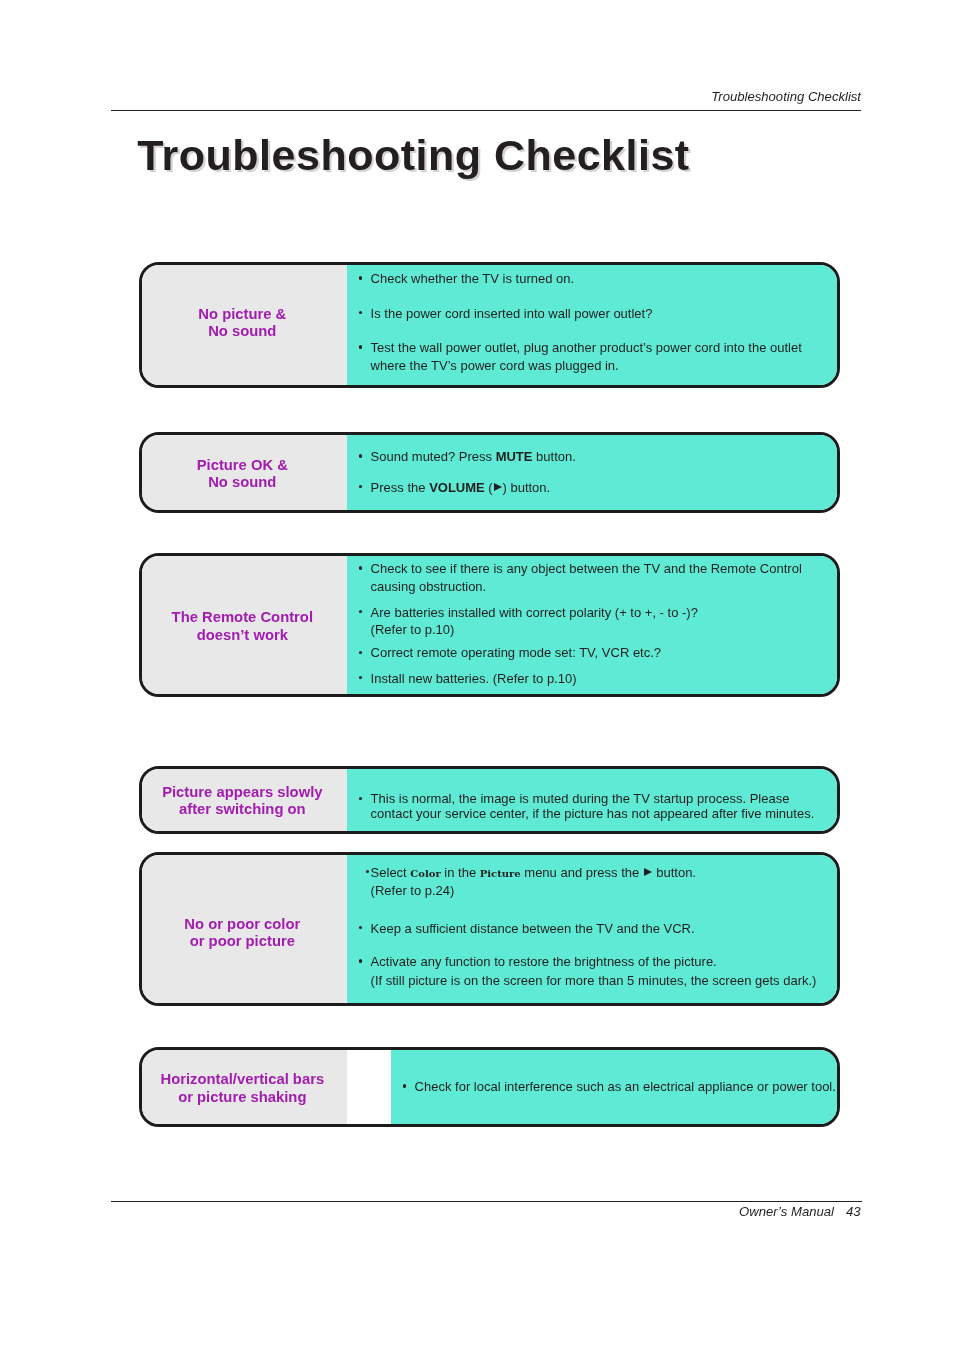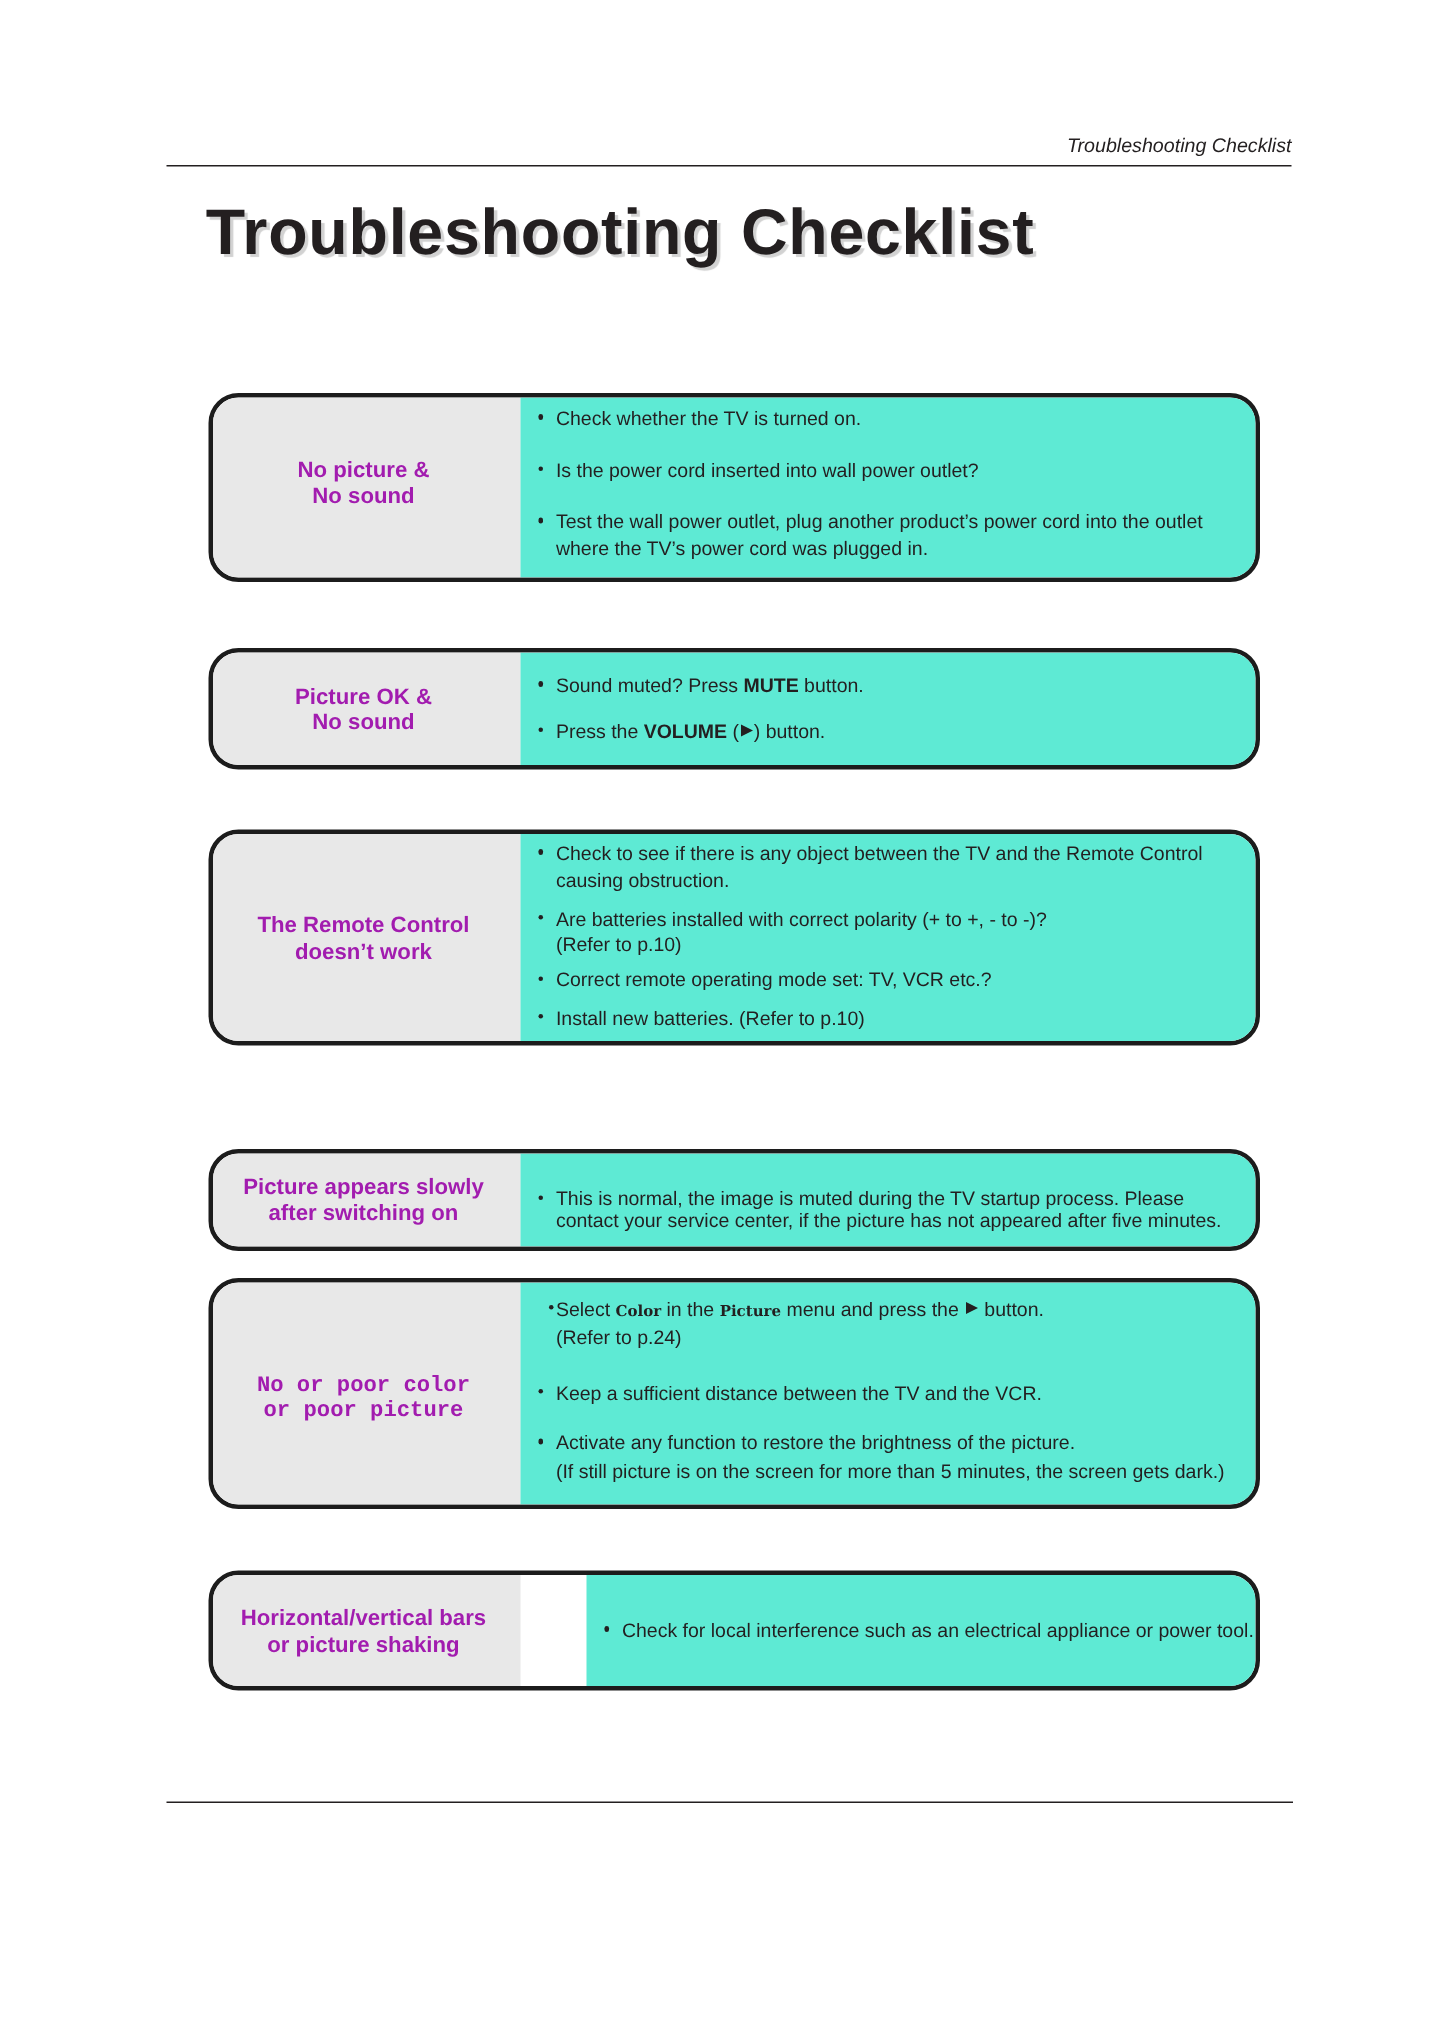--- a/index.html
+++ b/index.html
@@ -125,21 +125,21 @@
   .box3 { top: 552.9px; height: 144.3px; }
   .box4 { top: 738.0px; height:  68px; margin-top: 28px; }
   .box5 { top: 852.2px; height: 154.3px; }
   .box6 { top: 1046.8px; height: 80.3px; gap: 44px; }
 
   .box .label > span { position: relative; left: -2.2px; display: block; }
   .box1 .label > span { top: -1.4px; }
   .box2 .label > span { top:  1.9px; }
   .box3 .label > span { top:  1.5px; }
   .box4 .label > span { top:  1.0px; }
-  .box5 .label > span { top:  3.8px; font-family: Liberation Mono, monospace; }
+  .box5 .label > span { top:  3.8px; }
   .box6 .label > span { top:  1.6px; }
 
   
   .box1 li:nth-child(1) { top: 5.1px; }
   .box1 li:nth-child(2) { top: 39.9px; }
   .box1 li:nth-child(3) { top: 74.2px; }
 
   .box2 li:nth-child(1) { top: 13.1px; }
   .box2 li:nth-child(2) { top: 43.9px; }
 
@@ -242,13 +242,16 @@
     <div class="label"><span>Horizontal/vertical bars
 or picture shaking</span></div>
     <div class="body">
       <ul class="items">
         <li>Check for local interference such as an electrical appliance or power tool.</li>
       </ul>
     </div>
   </div>
 
   <div class="rule-bot"></div>
+  <div class="rfoot">
+    <span>Owner’s Manual</span><span class="pnum">43</span>
+  </div>
 </div>
 
 </body></html>

